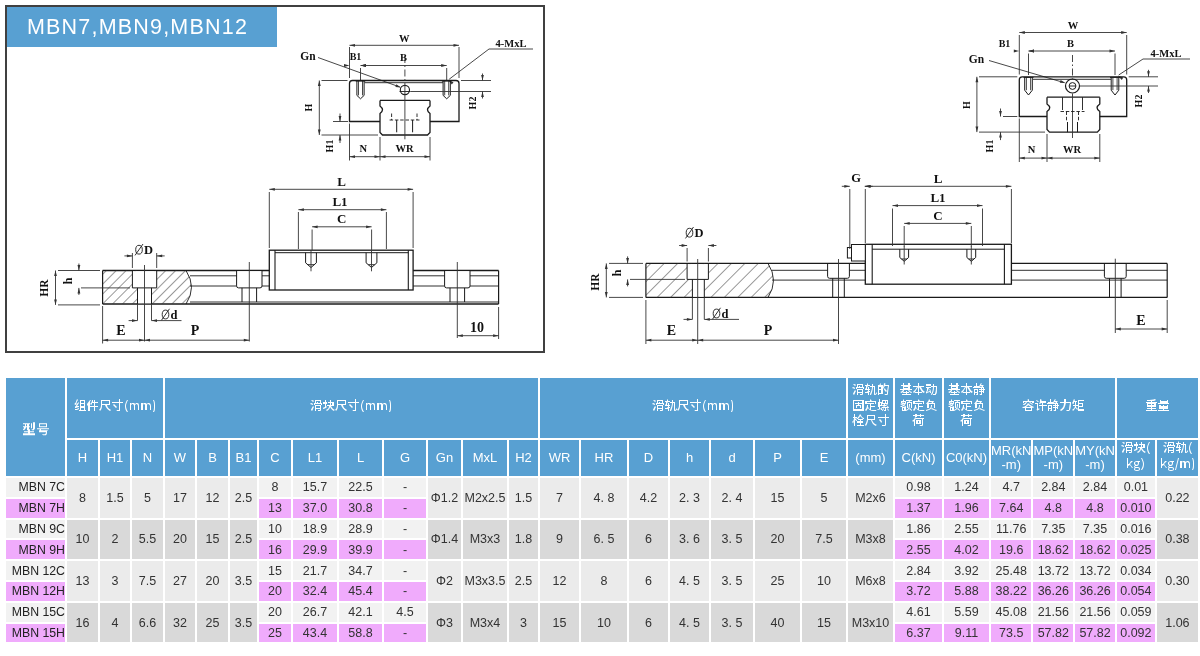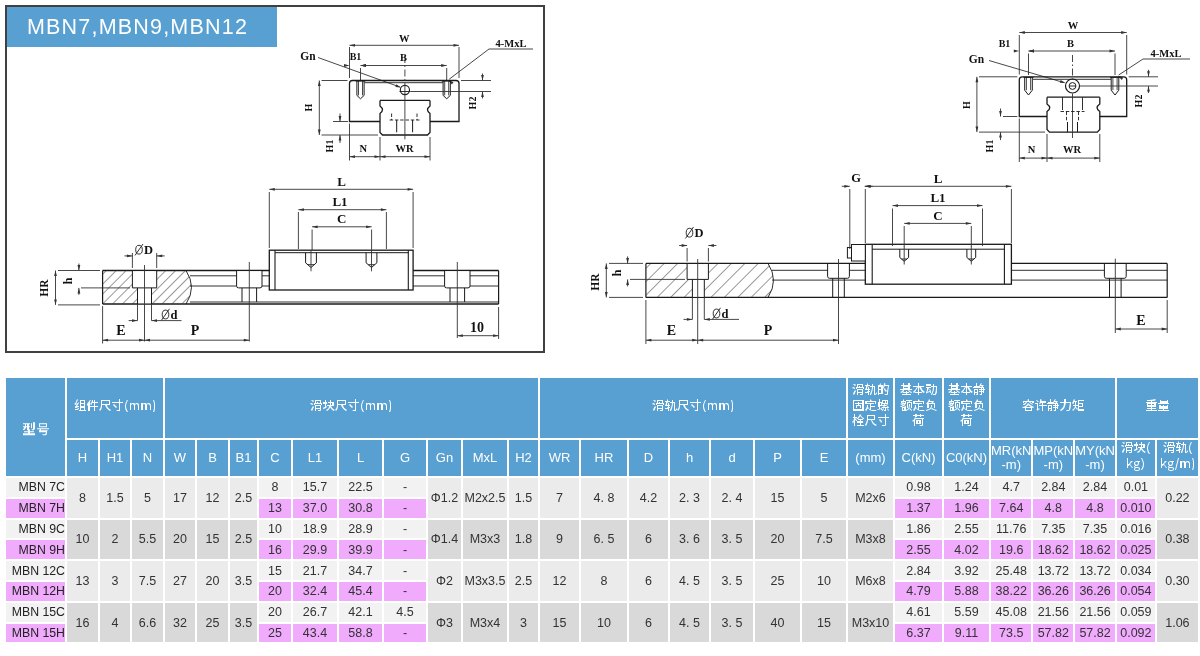--- a/index.html
+++ b/index.html
@@ -730,21 +730,21 @@
           <td>13.72</td>
           <td>0.034</td>
           <td class="ml" rowspan="2">0.30</td>
         </tr>
 <tr class="gr">
           <td class="name">MBN 12H</td>
           <td>20</td>
           <td>32.4</td>
           <td>45.4</td>
           <td>-</td>
-          <td>4.79</td>
+          <td>3.72</td>
           <td>5.88</td>
           <td>38.22</td>
           <td>36.26</td>
           <td>36.26</td>
           <td>0.054</td>
         </tr>
 <tr class="lt">
           <td class="name">MBN 15C</td>
           <td class="mg" rowspan="2">16</td>
           <td class="mg" rowspan="2">4</td>

